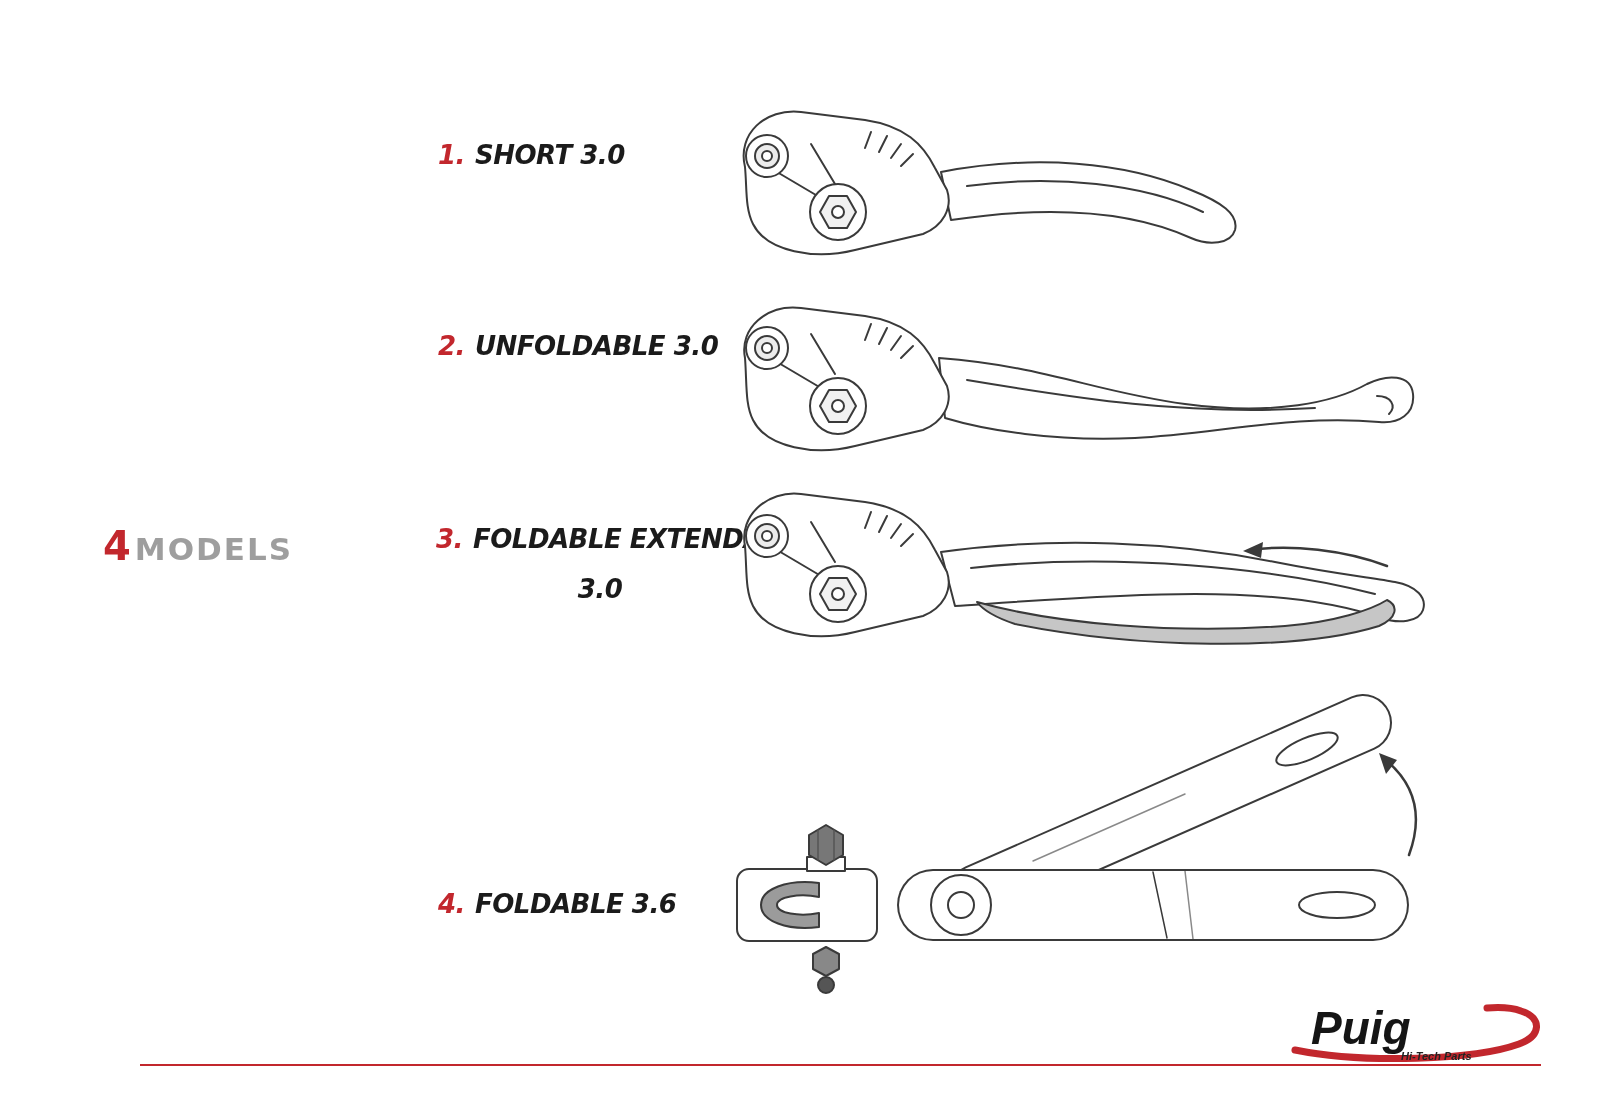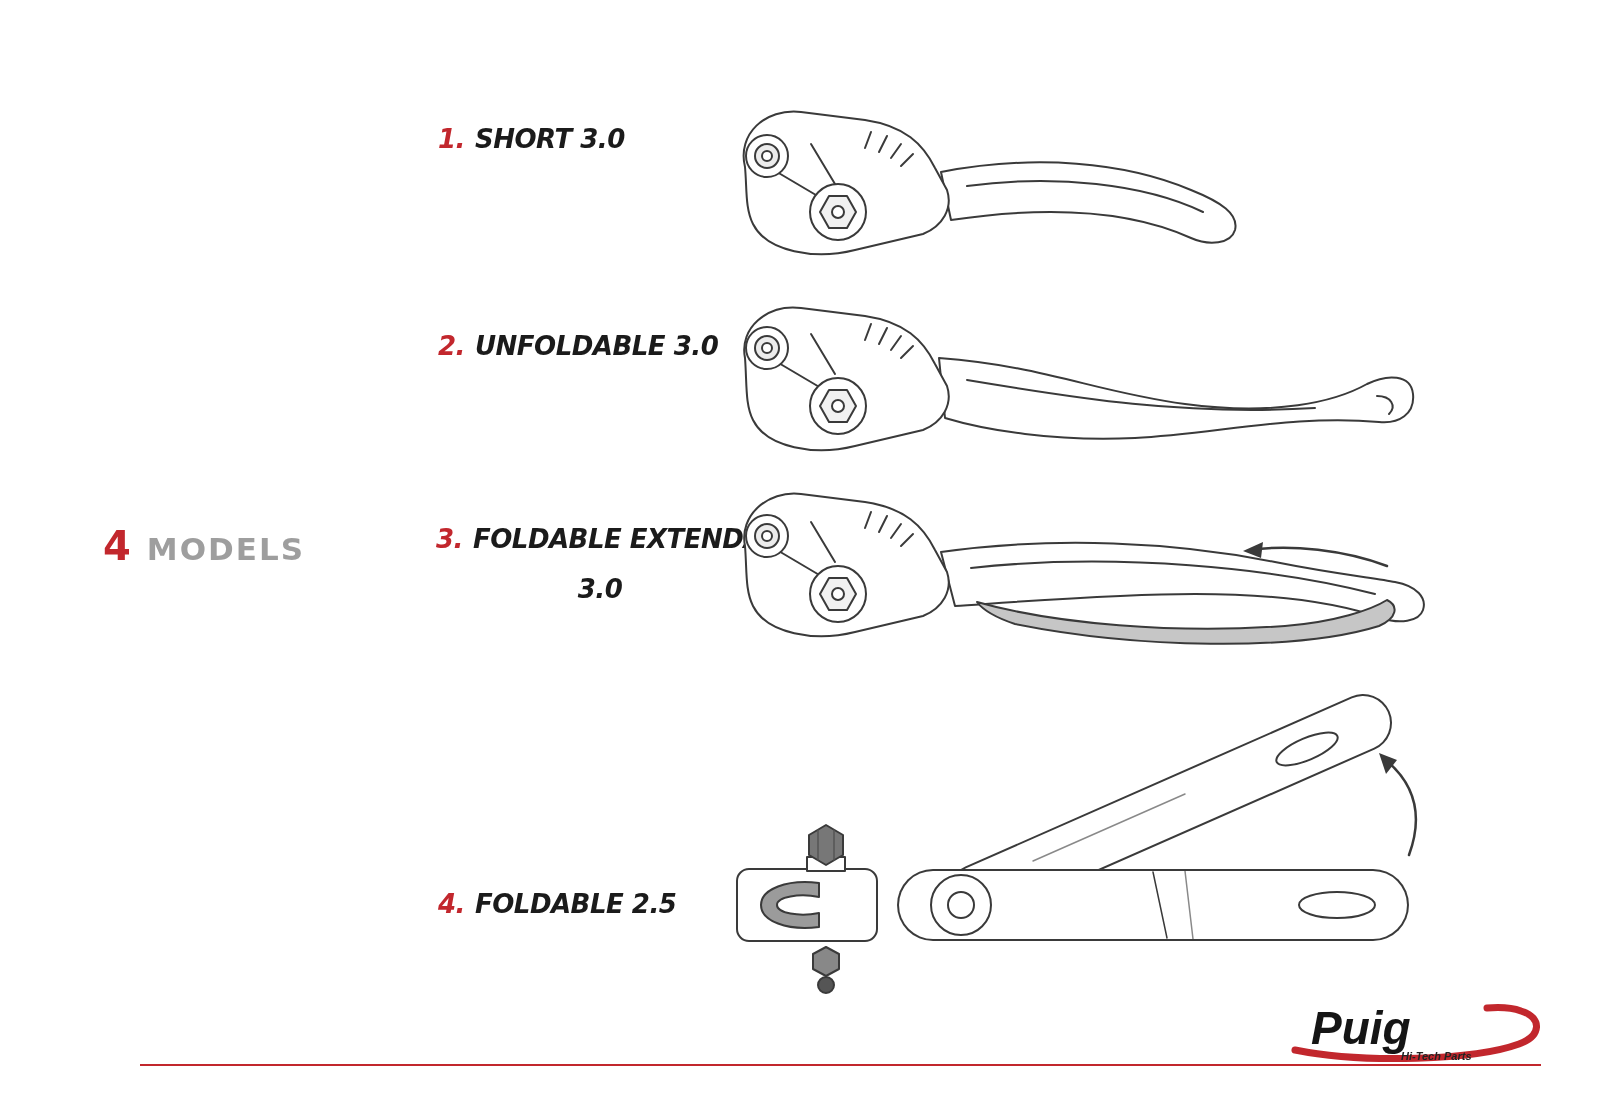--- a/index.html
+++ b/index.html
@@ -1,27 +1,27 @@
 <!DOCTYPE html>
 <html><head>
 <meta charset="utf-8">
 <style>
   html,body{margin:0;padding:0;background:#ffffff;}
   .page{position:relative;width:1600px;height:1117px;background:#ffffff;overflow:hidden;font-family:"Liberation Sans",sans-serif;}
   .model-label{position:absolute;font-family:"DejaVu Sans",sans-serif;font-style:italic;font-weight:bold;color:#1b1b1b;font-size:26px;letter-spacing:-0.5px;white-space:nowrap;}
   .model-label .num{color:#c2272d;margin-right:10px;}
-  .label-1{left:438px;top:124px;}
+  .label-1{left:438px;top:140px;}
   .label-2{left:438px;top:331px;}
   .label-3{left:436px;top:524px;white-space:normal;width:300px;}
   .label-3 .line1{white-space:nowrap;}
   .label-3 .line2{text-align:center;padding-left:28px;margin-top:20px;}
   .label-4{left:438px;top:889px;}
   .models-heading{position:absolute;left:103px;top:523px;display:flex;align-items:baseline;font-family:"DejaVu Sans",sans-serif;font-weight:bold;}
   .models-heading .count{color:#c2272d;font-size:40px;}
-  .models-heading .word{color:#9e9e9e;font-size:31px;letter-spacing:2px;margin-left:16px;}
+  .models-heading .word{color:#9e9e9e;font-size:31px;letter-spacing:2px;margin-left:4px;}
   .illu{position:absolute;}
   .illu-1{left:715px;top:92px;}
   .illu-2{left:715px;top:300px;}
   .illu-3{left:715px;top:478px;}
   .illu-4{left:715px;top:665px;}
   .footer-rule{position:absolute;left:140px;top:1064px;width:1401px;height:2px;background:#c2272d;}
   .logo{position:absolute;left:1285px;top:998px;}
 </style>
 </head>
 <body>
@@ -40,21 +40,21 @@
   <div class="model-label label-2">
     <span class="num">2.</span><span>UNFOLDABLE 3.0</span>
   </div>
 
   <div class="model-label label-3">
     <div class="line1"><span class="num">3.</span><span>FOLDABLE EXTENDABLE</span></div>
     <div class="line2">3.0</div>
   </div>
 
   <div class="model-label label-4">
-    <span class="num">4.</span><span>FOLDABLE 2.5</span>
+    <span class="num">4.</span><span>FOLDABLE 3.6</span>
   </div>
 
   <svg class="illu illu-1" width="560" height="205" viewBox="0 0 560 205">
     <g fill="none" stroke="#3a3a3a" stroke-width="2" stroke-linejoin="round" stroke-linecap="round">
       <path fill="#ffffff" d="M226,80 C320,62 410,70 476,98 C506,110 524,122 520,138 C516,152 494,154 476,146 C414,118 330,114 236,128 Z"></path>
       <path d="M252,94 C340,82 430,92 488,120"></path>
       <path fill="#ffffff" d="M30,75 C22,42 50,16 86,20 L150,28 C190,34 208,52 220,76 L232,98 C238,116 228,134 208,142 L140,158 C100,168 52,160 38,132 C30,116 32,96 30,75 Z"></path>
       <path d="M96,52 L120,92 M62,80 L106,106"></path>
       <line x1="156" y1="40" x2="150" y2="56"></line>
       <line x1="172" y1="44" x2="164" y2="60"></line>

